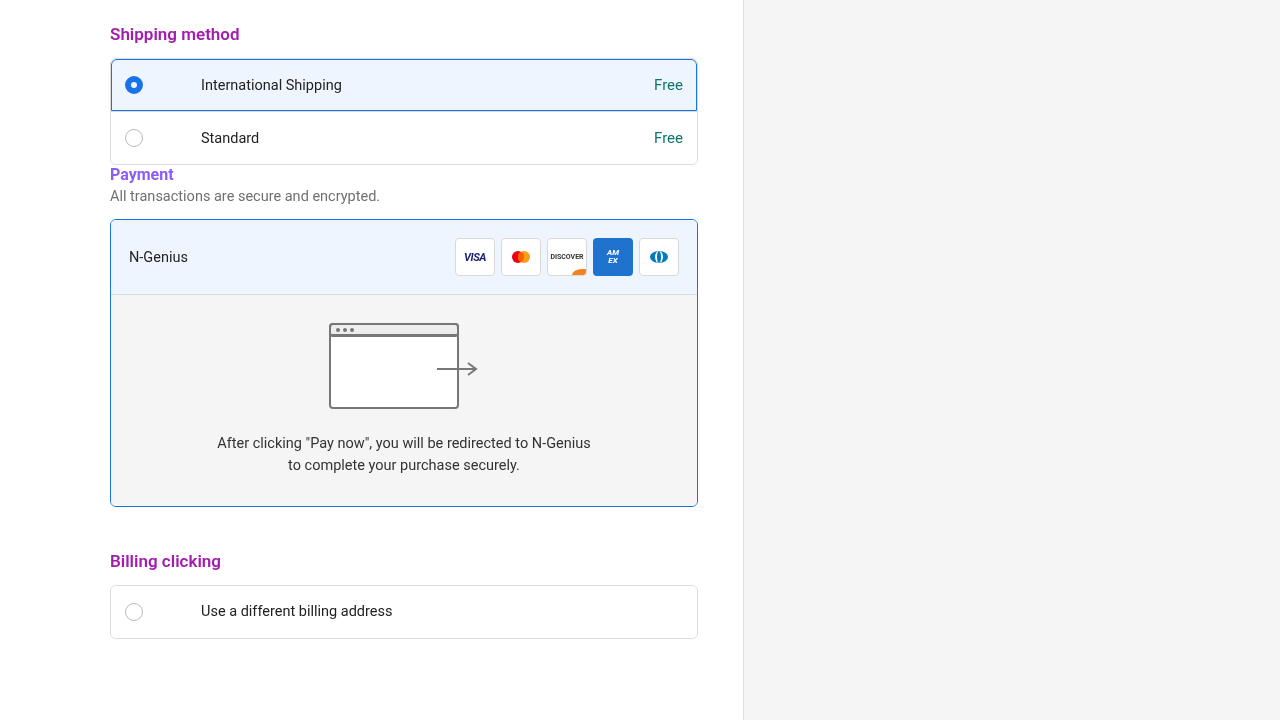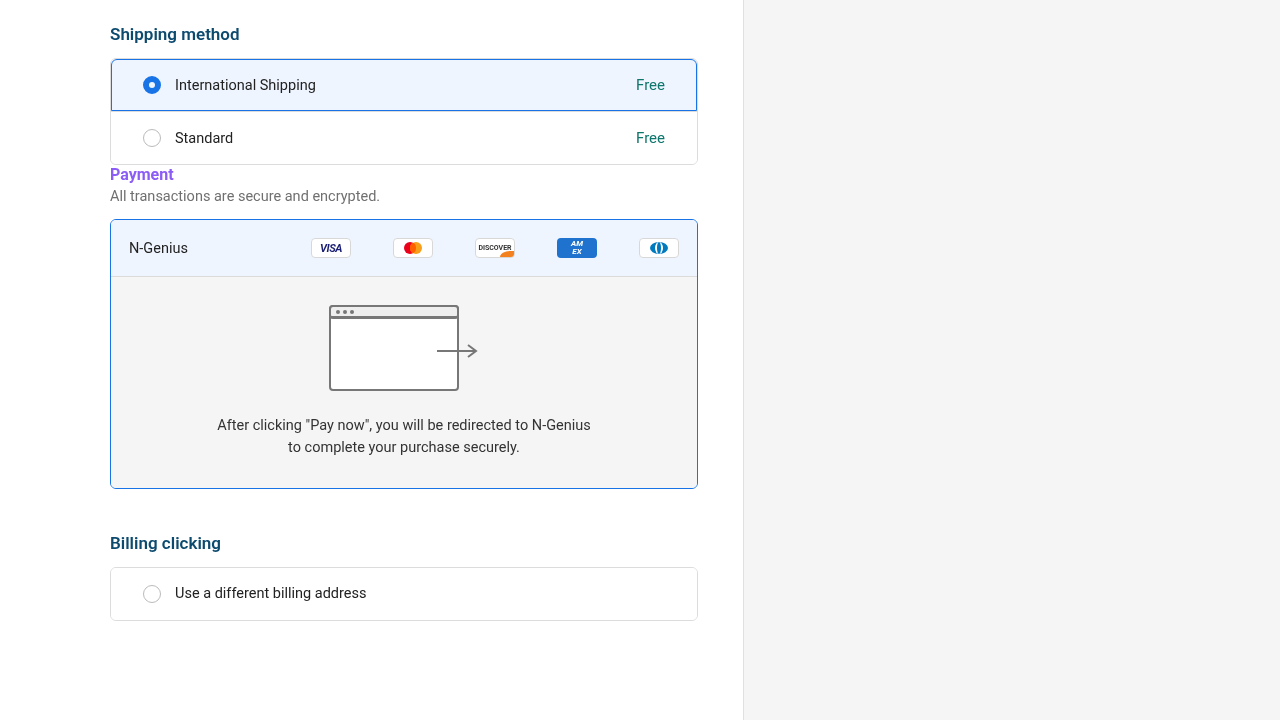--- a/index.html
+++ b/index.html
@@ -18,31 +18,32 @@
     padding: 0 0 0 110px;
     border-right: 1px solid #e0e0e0;
     overflow: hidden;
   }
   .right-panel {
     flex: 1;
     background: #f5f5f5;
     height: 720px;
   }
   .content { width: 588px; padding-top: 24px; }
-  h3.section-heading { font-size: 17px; font-weight: 600; color: #0c4a6e; margin-bottom: 14px; }
+  h3.section-heading { font-size: 17px; font-weight: 600; color: #a21caf; margin-bottom: 14px; }
   h2.big-heading { font-size: 16px; font-weight: 700; color: #8b5cf6; margin-bottom: 4px; }
   p.sub { font-size: 14.5px; color: #707070; margin-bottom: 14px; }
 
   .radio-group { border: 1px solid #dcdcdc; border-radius: 6px; overflow: hidden; }
   .radio-row {
     display: flex;
     align-items: center;
-    padding: 17px 32px;
+    padding: 17px 14px;
     background: #fff;
     cursor: pointer;
+    gap: 44px;
   }
   .radio-row.selected { background: #eff5ff; }
   .radio-group .radio-row + .radio-row { border-top: 1px solid #dcdcdc; }
   .radio-group .radio-row.selected { outline: 1px solid #1773e6; outline-offset: -1px; }
   .radio-group .radio-row:first-child.selected { border-top-left-radius:6px; border-top-right-radius:6px; }
 
   .radio-circle {
     width: 18px; height: 18px; border-radius: 50%;
     border: 1px solid #bbb; margin-right: 14px;
     display: inline-flex; align-items: center; justify-content: center;
@@ -57,24 +58,24 @@
   .pay-header {
     background: #eff5ff;
     padding: 18px 18px;
     display: flex;
     align-items: center;
     border-bottom: 1px solid #dcdcdc;
   }
   .pay-name { font-size: 14.5px; color: #222; flex: 1; }
   .card-icons { display: flex; gap: 6px; }
   .card-chip {
-    width: 40px; height: 20px; border-radius: 4px;
+    width: 40px; height: 38px; border-radius: 4px;
     border: 1px solid #d8d8d8; background: #fff;
     display: flex; align-items: center; justify-content: center;
-    font-size: 8px; font-weight: 700; margin-left: 36px;
+    font-size: 8px; font-weight: 700;
   }
   .card-chip.visa { color: #1a1f71; font-style: italic; font-size:11px; letter-spacing:-0.5px; }
   .card-chip.disc { color: #333; font-size:7px; position:relative; overflow:hidden; }
   .card-chip.disc::after { content:''; position:absolute; right:-6px; bottom:-6px; width:20px; height:12px; background:#f48120; border-radius:50% 0 0 0; }
   .card-chip.amex { background:#1f72cd; color:#fff; font-size:8px; border:none; line-height:1; text-align:center;font-style:italic; }
   .card-chip.diners { }
 
   .pay-body {
     background: #f5f5f5;
     padding: 28px 30px 28px;

